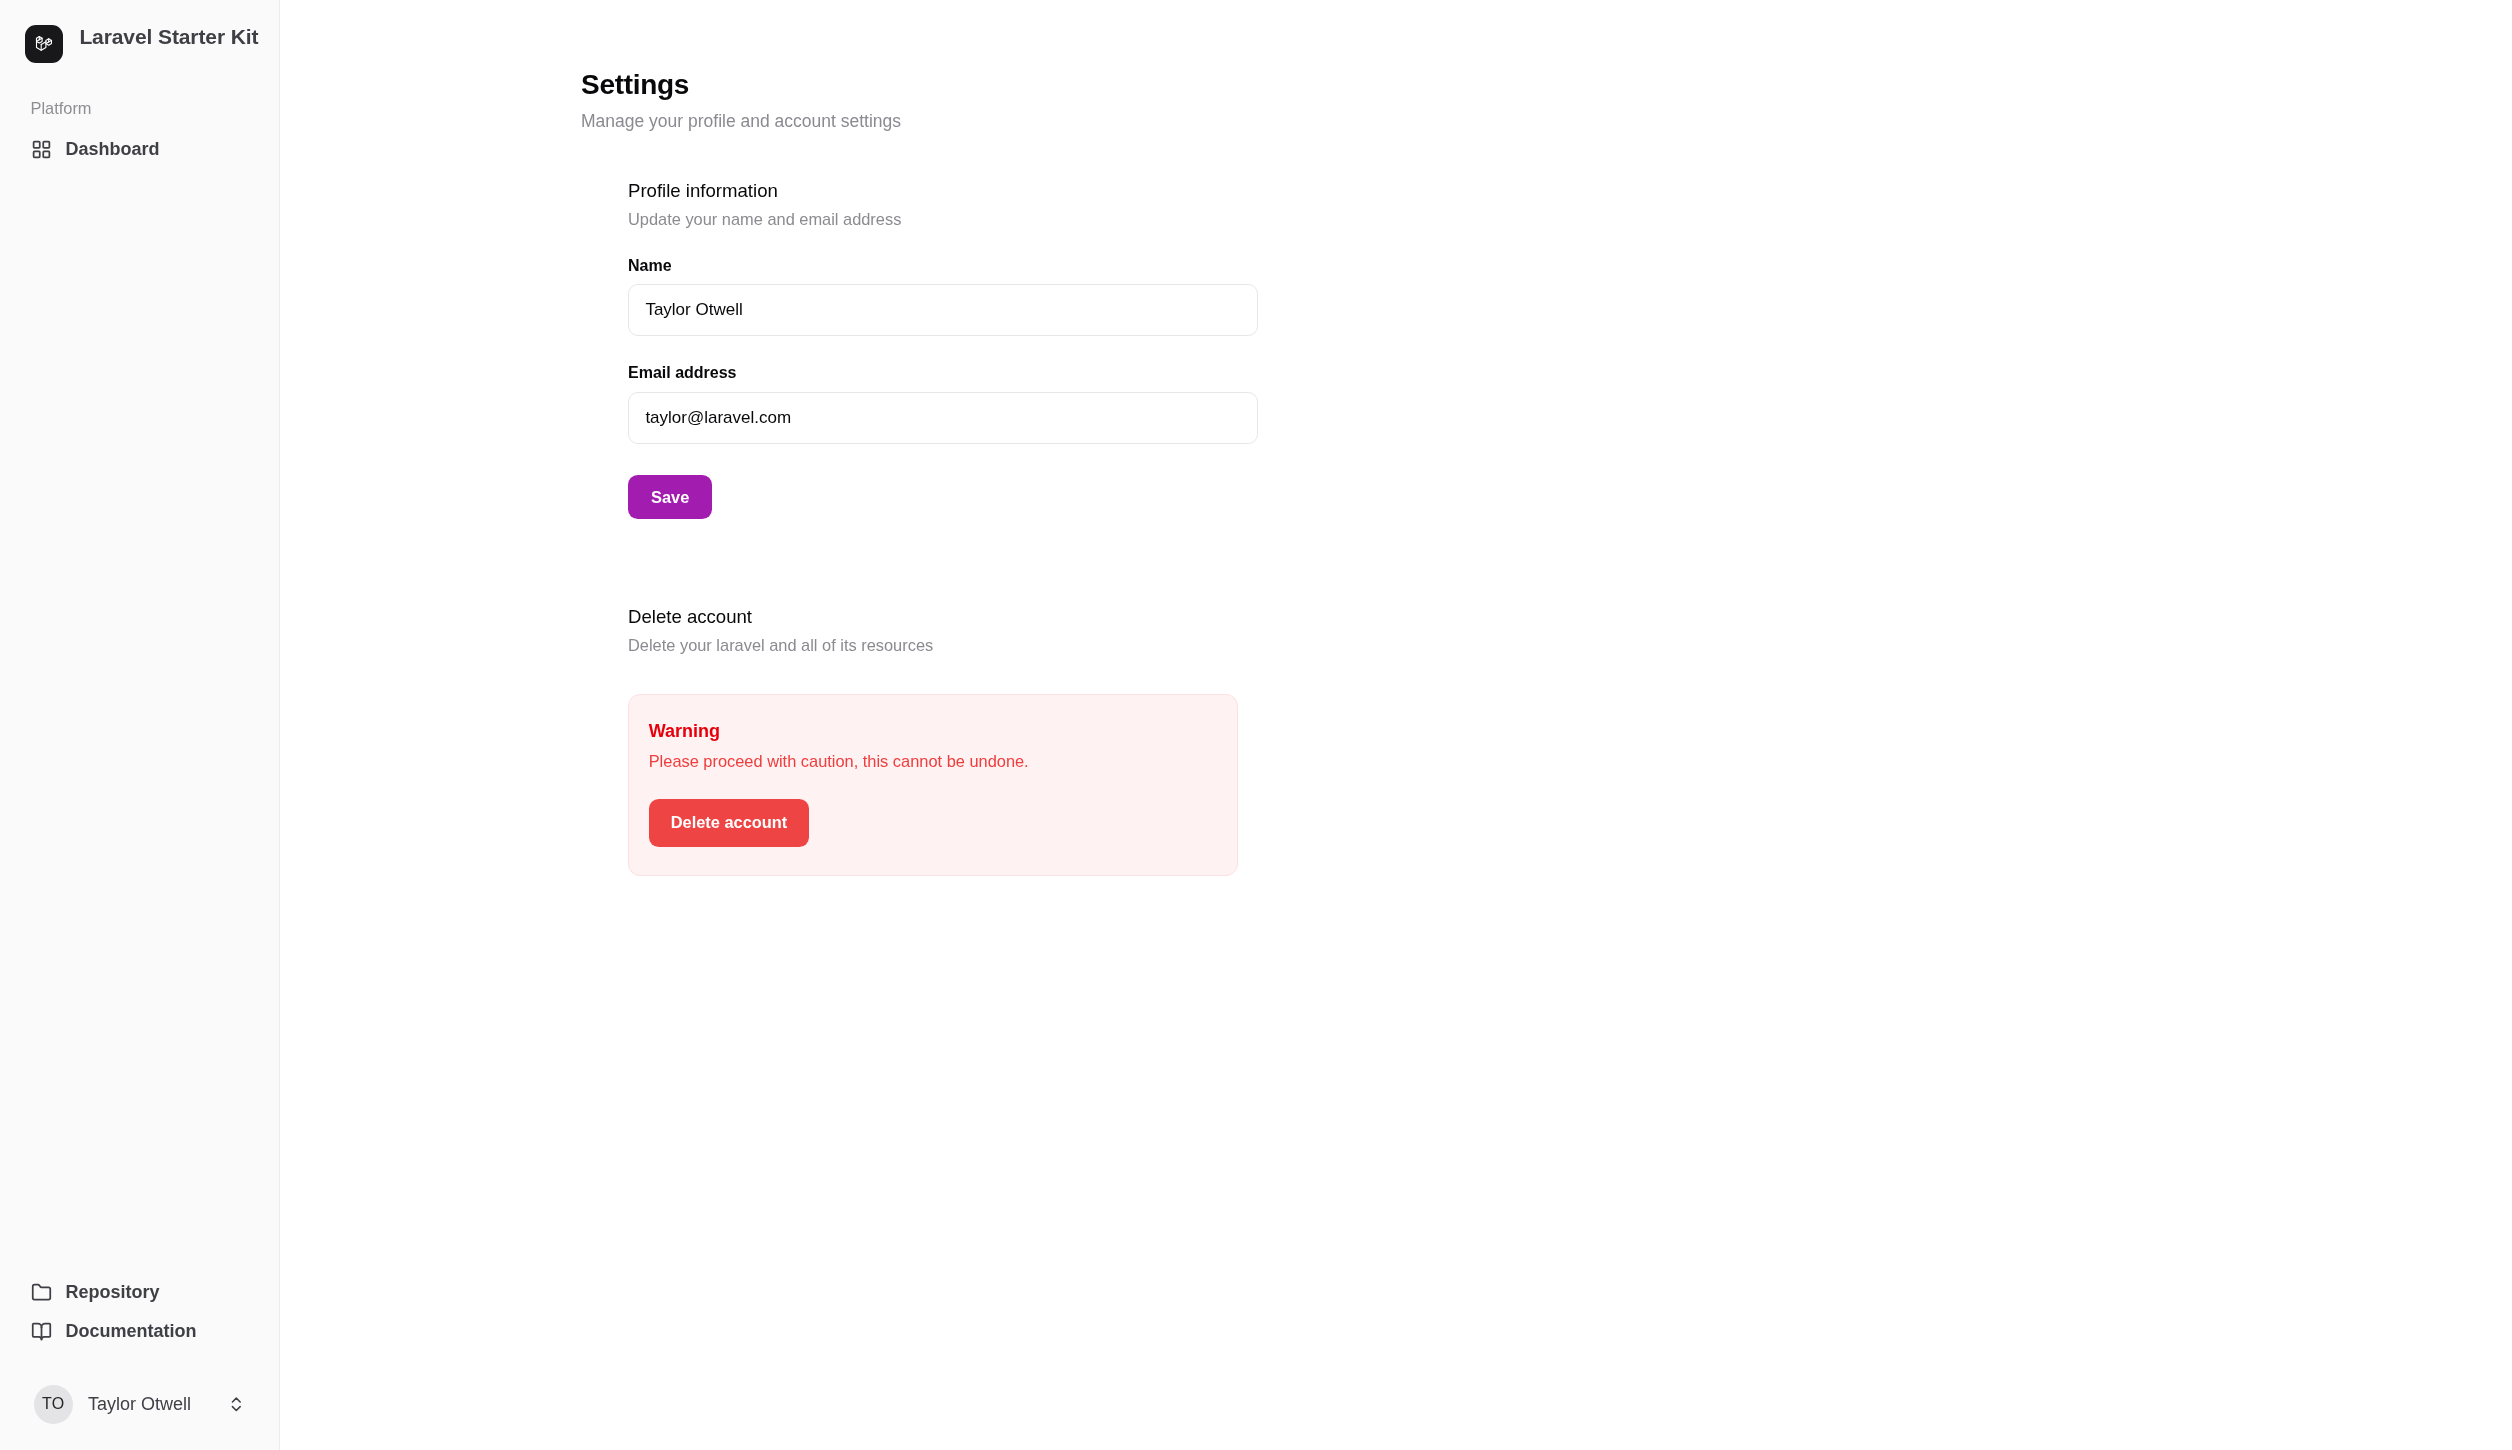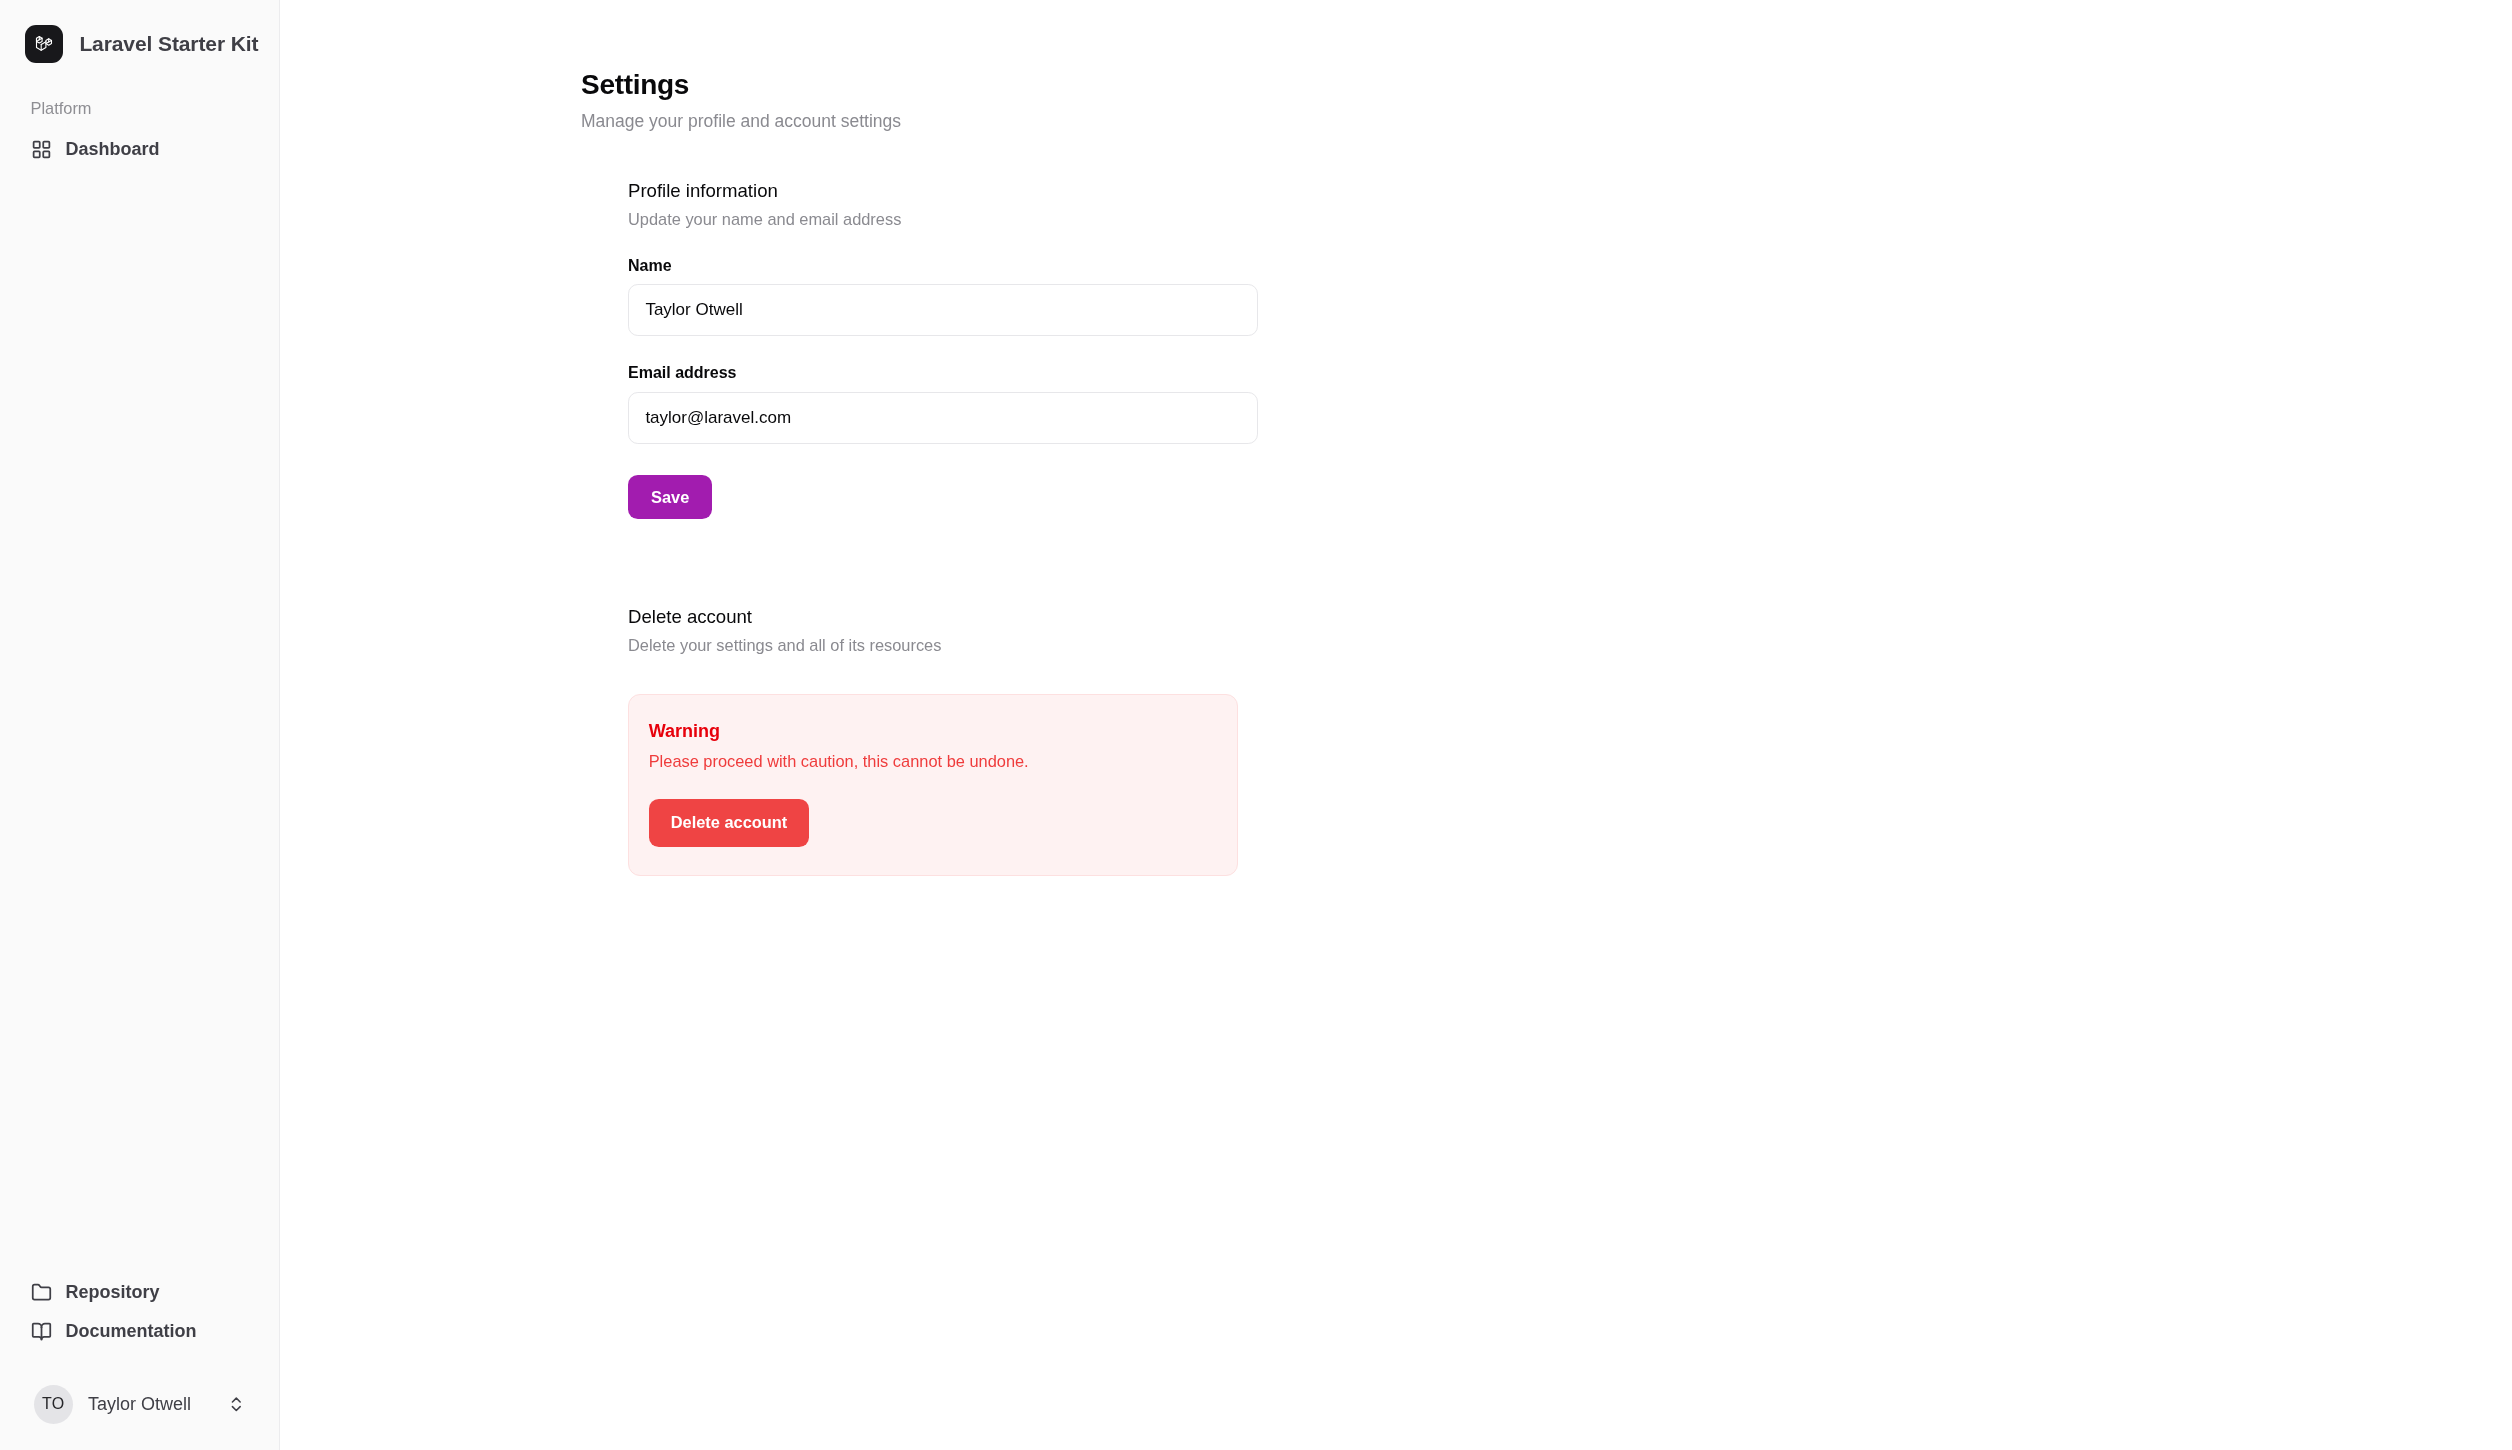--- a/index.html
+++ b/index.html
@@ -23,21 +23,20 @@
     height: 1451px;
     background: #fafafa;
     border-right: 1.6px solid #ececee;
     display: flex;
     flex-direction: column;
     flex: 0 0 280px;
   }
   .sidebar-top { padding: 13px 13px 0 13px; }
   .brand {
     display: flex;
-    align-items: center;
     gap: 16.4px;
     padding: 12px 12px;
     border-radius: 13px;
   }
   .brand-logo {
     width: 38px; height: 38px;
     background: #18181b;
     border-radius: 11px;
     display: flex; align-items: center; justify-content: center;
     flex: 0 0 38px;
@@ -363,21 +362,21 @@
 
           <div class="field">
             <label class="field-label">Email address</label>
             <input class="text-input" type="text" value="taylor@laravel.com" style="">
           </div>
 
           <button class="btn-save">Save</button>
 
           <div class="delete-section">
             <h2 class="section-title">Delete account</h2>
-            <div class="section-sub">Delete your settings and all of its resources</div>
+            <div class="section-sub">Delete your laravel and all of its resources</div>
 
             <div class="warning-box">
               <div class="warning-title">Warning</div>
               <div class="warning-text">Please proceed with caution, this cannot be undone.</div>
               <button class="btn-delete">Delete account</button>
             </div>
           </div>
 
         </section>
       </div>

